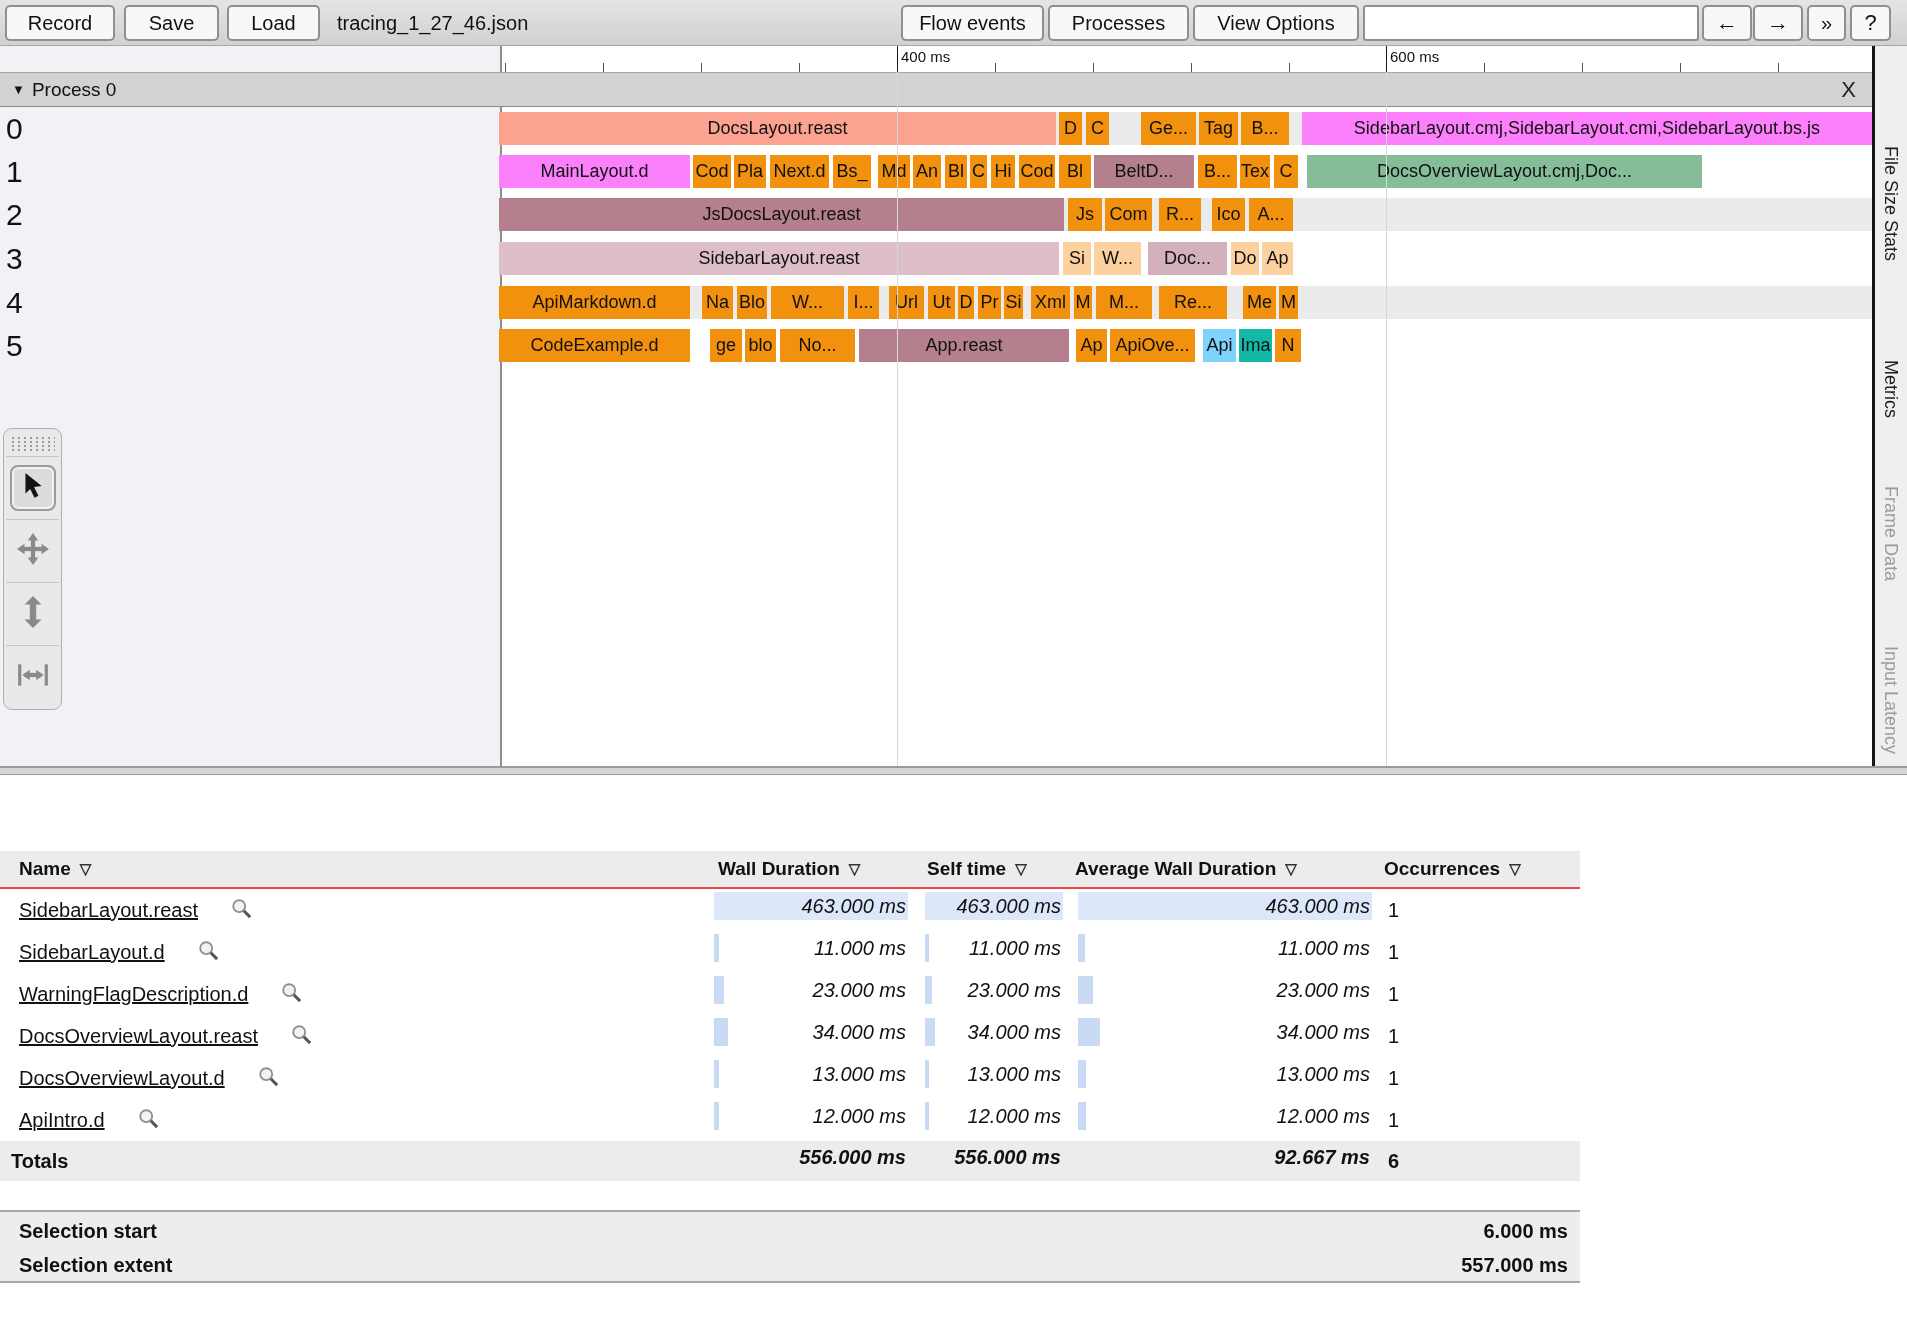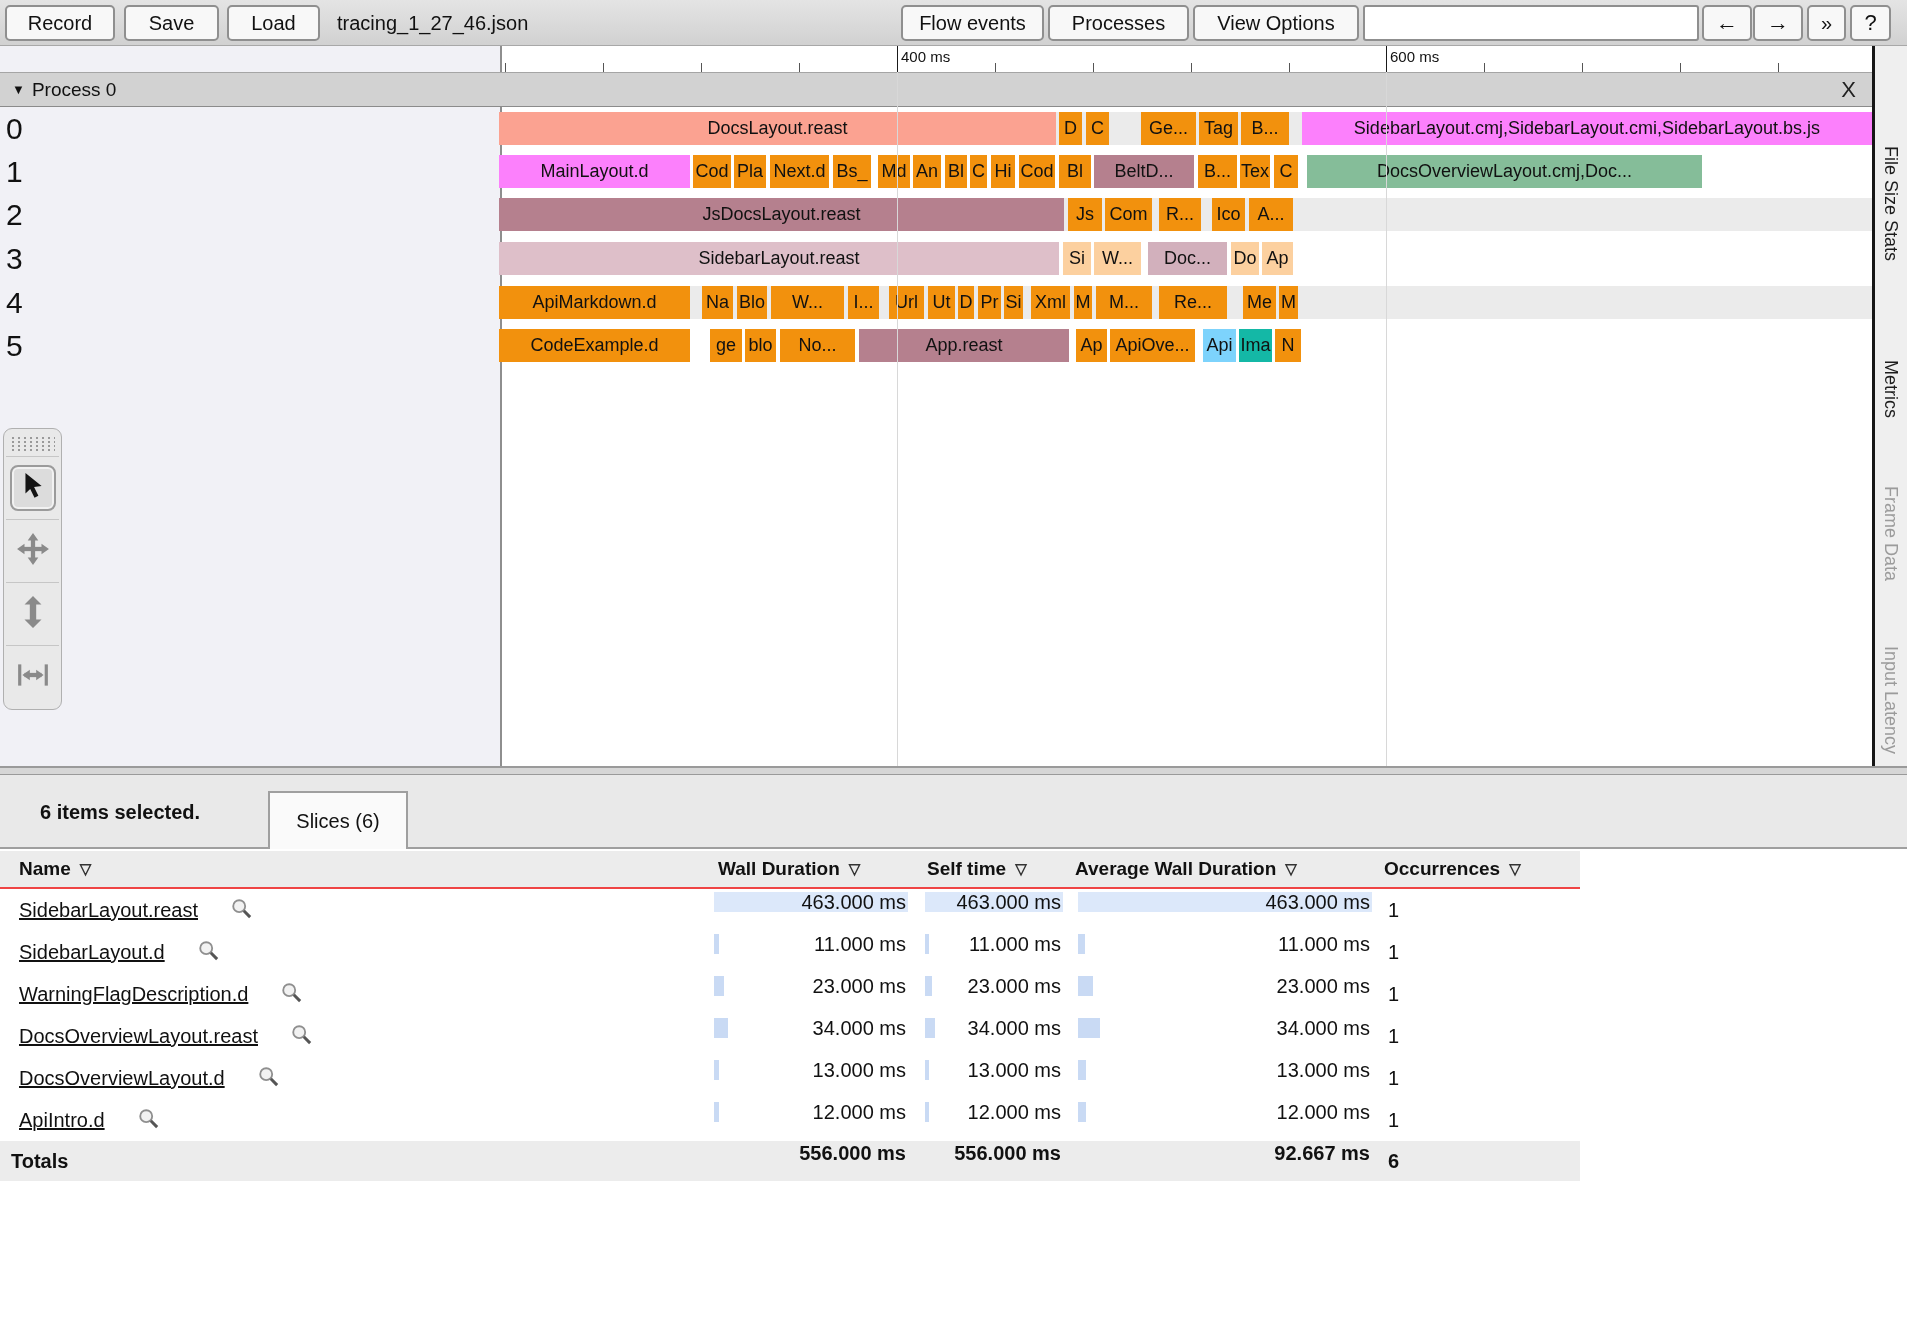--- a/index.html
+++ b/index.html
@@ -61,21 +61,21 @@
        border:2px solid #9f9f9f;border-bottom:none;box-sizing:border-box;display:flex;
        align-items:center;justify-content:center;font-size:20px;}
   #thead{position:absolute;left:0;top:851px;width:1580px;height:36px;background:#ececec;
          border-bottom:2px solid #ef4444;box-sizing:content-box;}
   .hc{position:absolute;top:0;height:36px;display:flex;align-items:center;gap:9px;
       font-weight:bold;font-size:19px;}
   .sort{font-size:15px;color:#333;}
   .trow{position:absolute;left:0;width:1580px;height:42px;background:#fff;}
   .name-cell{position:absolute;left:19px;top:0;height:42px;display:flex;align-items:center;gap:32px;}
   .name-link{font-size:20px;color:#111;text-decoration:underline;}
-  .colbox{position:absolute;top:3px;height:20px;}
+  .colbox{position:absolute;top:3px;height:28px;font-style:italic;}
   .c-wall{left:714px;width:194px;} .c-self{left:925px;width:138px;} .c-avg{left:1078px;width:294px;}
   .colbar{position:absolute;left:0;top:0;height:100%;}
   .colval{position:absolute;right:2px;top:0;height:100%;display:flex;align-items:center;font-size:20px;}
   .occ{position:absolute;left:1388px;top:0;height:42px;display:flex;align-items:center;font-size:20px;}
   #totals{position:absolute;left:0;top:1141px;width:1580px;height:40px;background:#ececec;}
   #totals .colval,#totals .occ,#totals .t-label{font-weight:bold;}
   #totals .colbox{top:2px;}
   .t-label{position:absolute;left:11px;top:0;height:40px;display:flex;align-items:center;font-size:20px;}
   #totals .occ{height:40px;}
   #selpanel{position:absolute;left:0;top:1210px;width:1580px;height:73px;background:#ededed;
@@ -234,24 +234,20 @@
 
   <div id="sidebar">
       <div class="side-item" style="top: 100px; color: rgb(28, 28, 28);">File Size Stats</div>
       <div class="side-item" style="top: 314px; color: rgb(28, 28, 28);">Metrics</div>
       <div class="side-item" style="top: 440px; color: rgb(155, 155, 155);">Frame Data</div>
       <div class="side-item" style="top: 600px; color: rgb(155, 155, 155);">Input Latency</div>
     </div>
 
   <div id="splitter"></div>
 
-  <div id="tabstrip">
-    <div id="selcount">6 items selected.</div>
-    <div id="tab">Slices (6)</div>
-  </div>
 
   <div id="thead">
     <div class="hc" style="left:19px;">
       <span>Name</span>
         <span class="sort">▽</span>
     </div>
     <div class="hc" style="left:718px;">
       <span>Wall Duration</span>
         <span class="sort">▽</span>
     </div>
@@ -411,20 +407,30 @@
       </div>
     <div class="colbox c-self">
         <div class="colval">556.000 ms</div>
       </div>
     <div class="colbox c-avg">
         <div class="colval">92.667 ms</div>
       </div>
     <div class="occ">6</div>
   </div>
 
+  <div id="selpanel">
+    <div class="sel-row">
+      <span>Selection start</span>
+      <span>6.000 ms</span>
+    </div>
+    <div class="sel-row">
+      <span>Selection extent</span>
+      <span>557.000 ms</span>
+    </div>
+  </div>
 
 <div class="tick-major" style="left: 897px;"></div>
     <div class="tick-label" style="left: 901px;">400 ms</div>
     <div class="gridline" style="left: 897px;"></div>
     <div class="tick-major" style="left: 1386px;"></div>
     <div class="tick-label" style="left: 1390px;">600 ms</div>
     <div class="gridline" style="left: 1386px;"></div>
     <div class="tick-minor" style="left: 505px;"></div>
     <div class="tick-minor" style="left: 603px;"></div>
     <div class="tick-minor" style="left: 701px;"></div>

